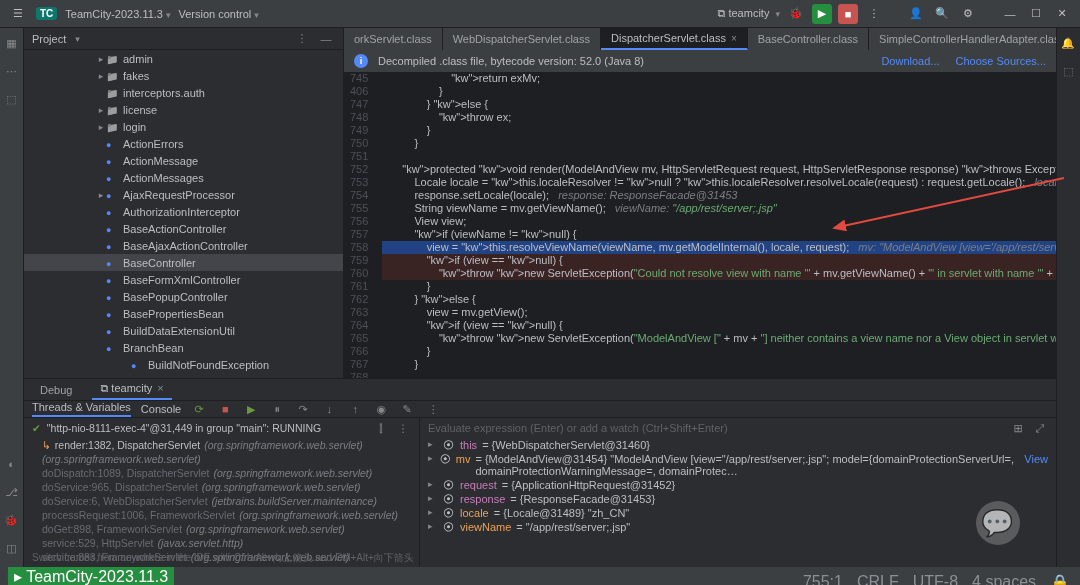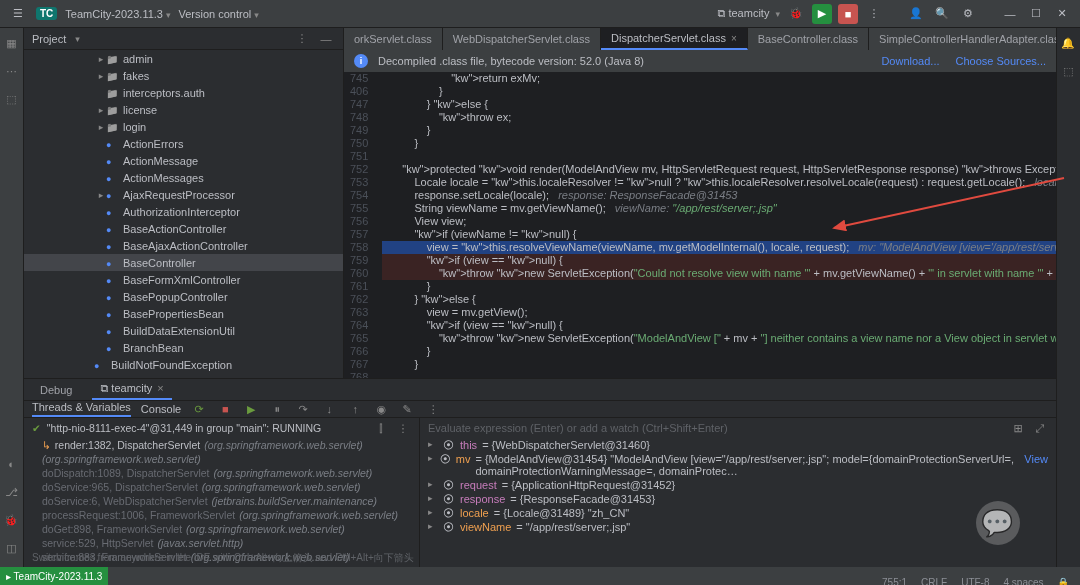--- a/index.html
+++ b/index.html
@@ -82,21 +82,21 @@
 .evalbar { height:20px; padding:0 8px; color:#5f6267; display:flex; align-items:center; gap:6px; }
 .evalbar .actions { margin-left:auto; display:flex; gap:6px; }
 .vline { padding:1px 8px; display:flex; gap:5px; }
 .vtw { color:#888; font-size:9px; width:10px; }
 .vicon { width:12px; display:inline-block; }
 .vname { color:#c77dbb; }
 .vval { color:#bcbec4; }
 .vred { color:#f0a050; }
 
 
-.status { position:absolute; left:0; right:0; bottom:0; height:18px; background:#3c3f41; display:flex; align-items:center; padding:0 10px; gap:14px; font-size:10px; color:#8c8f96; }
+.status { position:absolute; left:8px; right:0; bottom:0; height:18px; background:#3c3f41; display:flex; align-items:center; padding:0 10px; gap:14px; font-size:16px; color:#8c8f96; }
 .status .tc { background:#258f3f; color:#fff; padding:0 6px; height:18px; display:flex; align-items:center; margin-left:-10px; }
 .status .right { margin-left:auto; display:flex; gap:14px;margin-top:12px; }
 
 
 .wm { position:absolute; right:60px; bottom:40px; display:flex; align-items:center; gap:10px; color:rgba(200,200,200,.55); font-size:22px; z-index:20; pointer-events:none; }
 .wm .wic { width:44px; height:44px; border-radius:50%; background:rgba(200,200,200,.3); display:flex; align-items:center; justify-content:center; font-size:26px; }
 </style>
 </head>
 <body>
 
@@ -233,21 +233,21 @@
       <div class="treeitem" style="padding-left: 72px;">
         <span class="tw"></span>
         <span class="ticon cls"></span>
         <span>BuildDataExtensionUtil</span>
       </div>
       <div class="treeitem" style="padding-left: 72px;">
         <span class="tw"></span>
         <span class="ticon cls"></span>
         <span>BranchBean</span>
       </div>
-      <div class="treeitem" style="padding-left: 60px;">
+      <div class="treeitem" style="padding-left: 97px;">
         <span class="tw"></span>
         <span class="ticon cls"></span>
         <span>BuildNotFoundException</span>
       </div>
       <div class="treeitem" style="padding-left: 72px;">
         <span class="ticon cls"></span>
         <span>BuildTypeBranchBean</span>
       </div>
     </div>
 </div>

